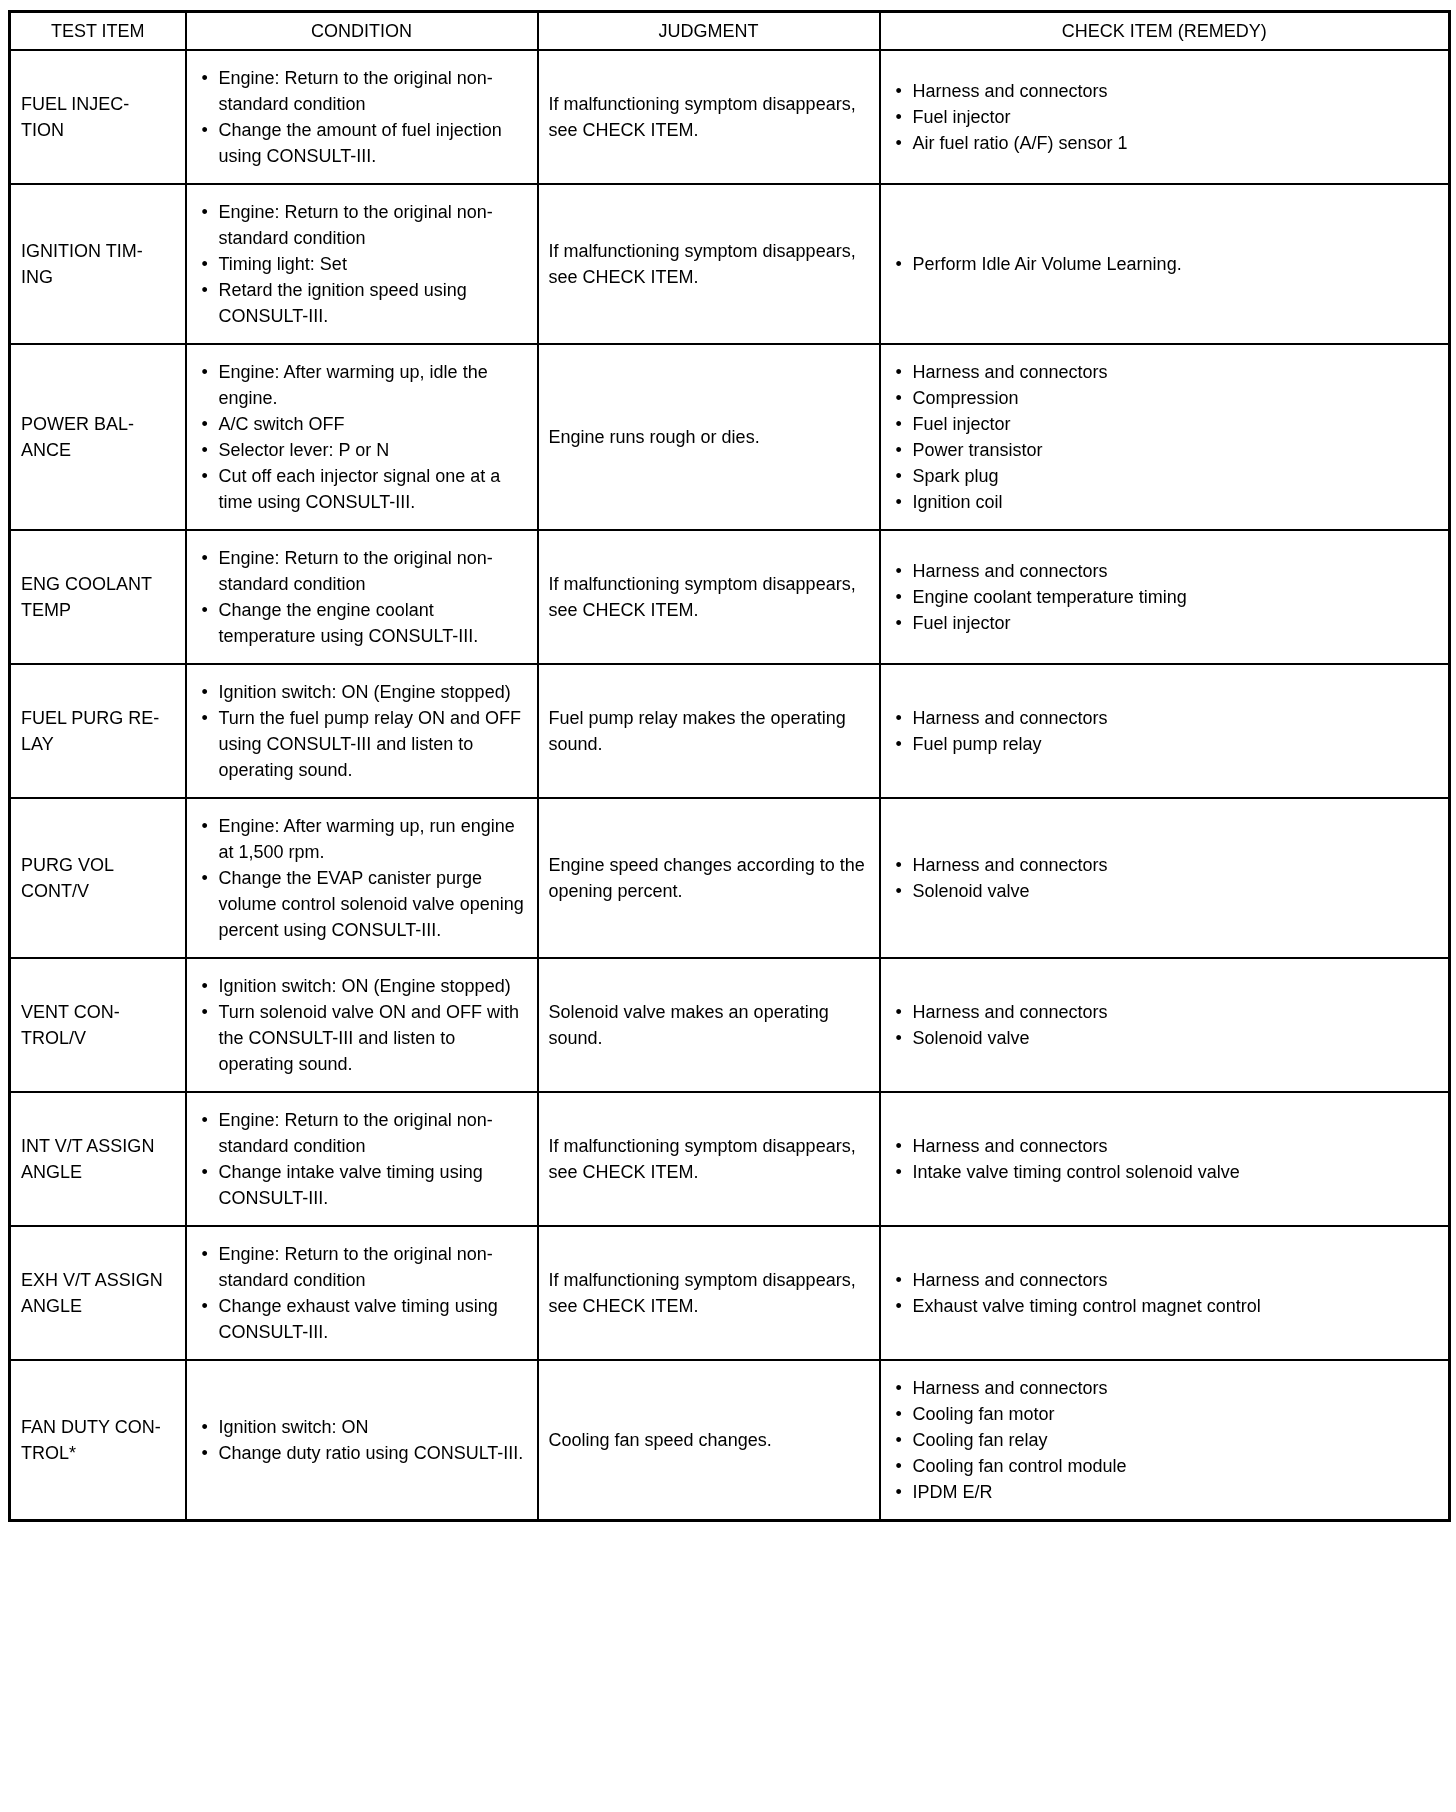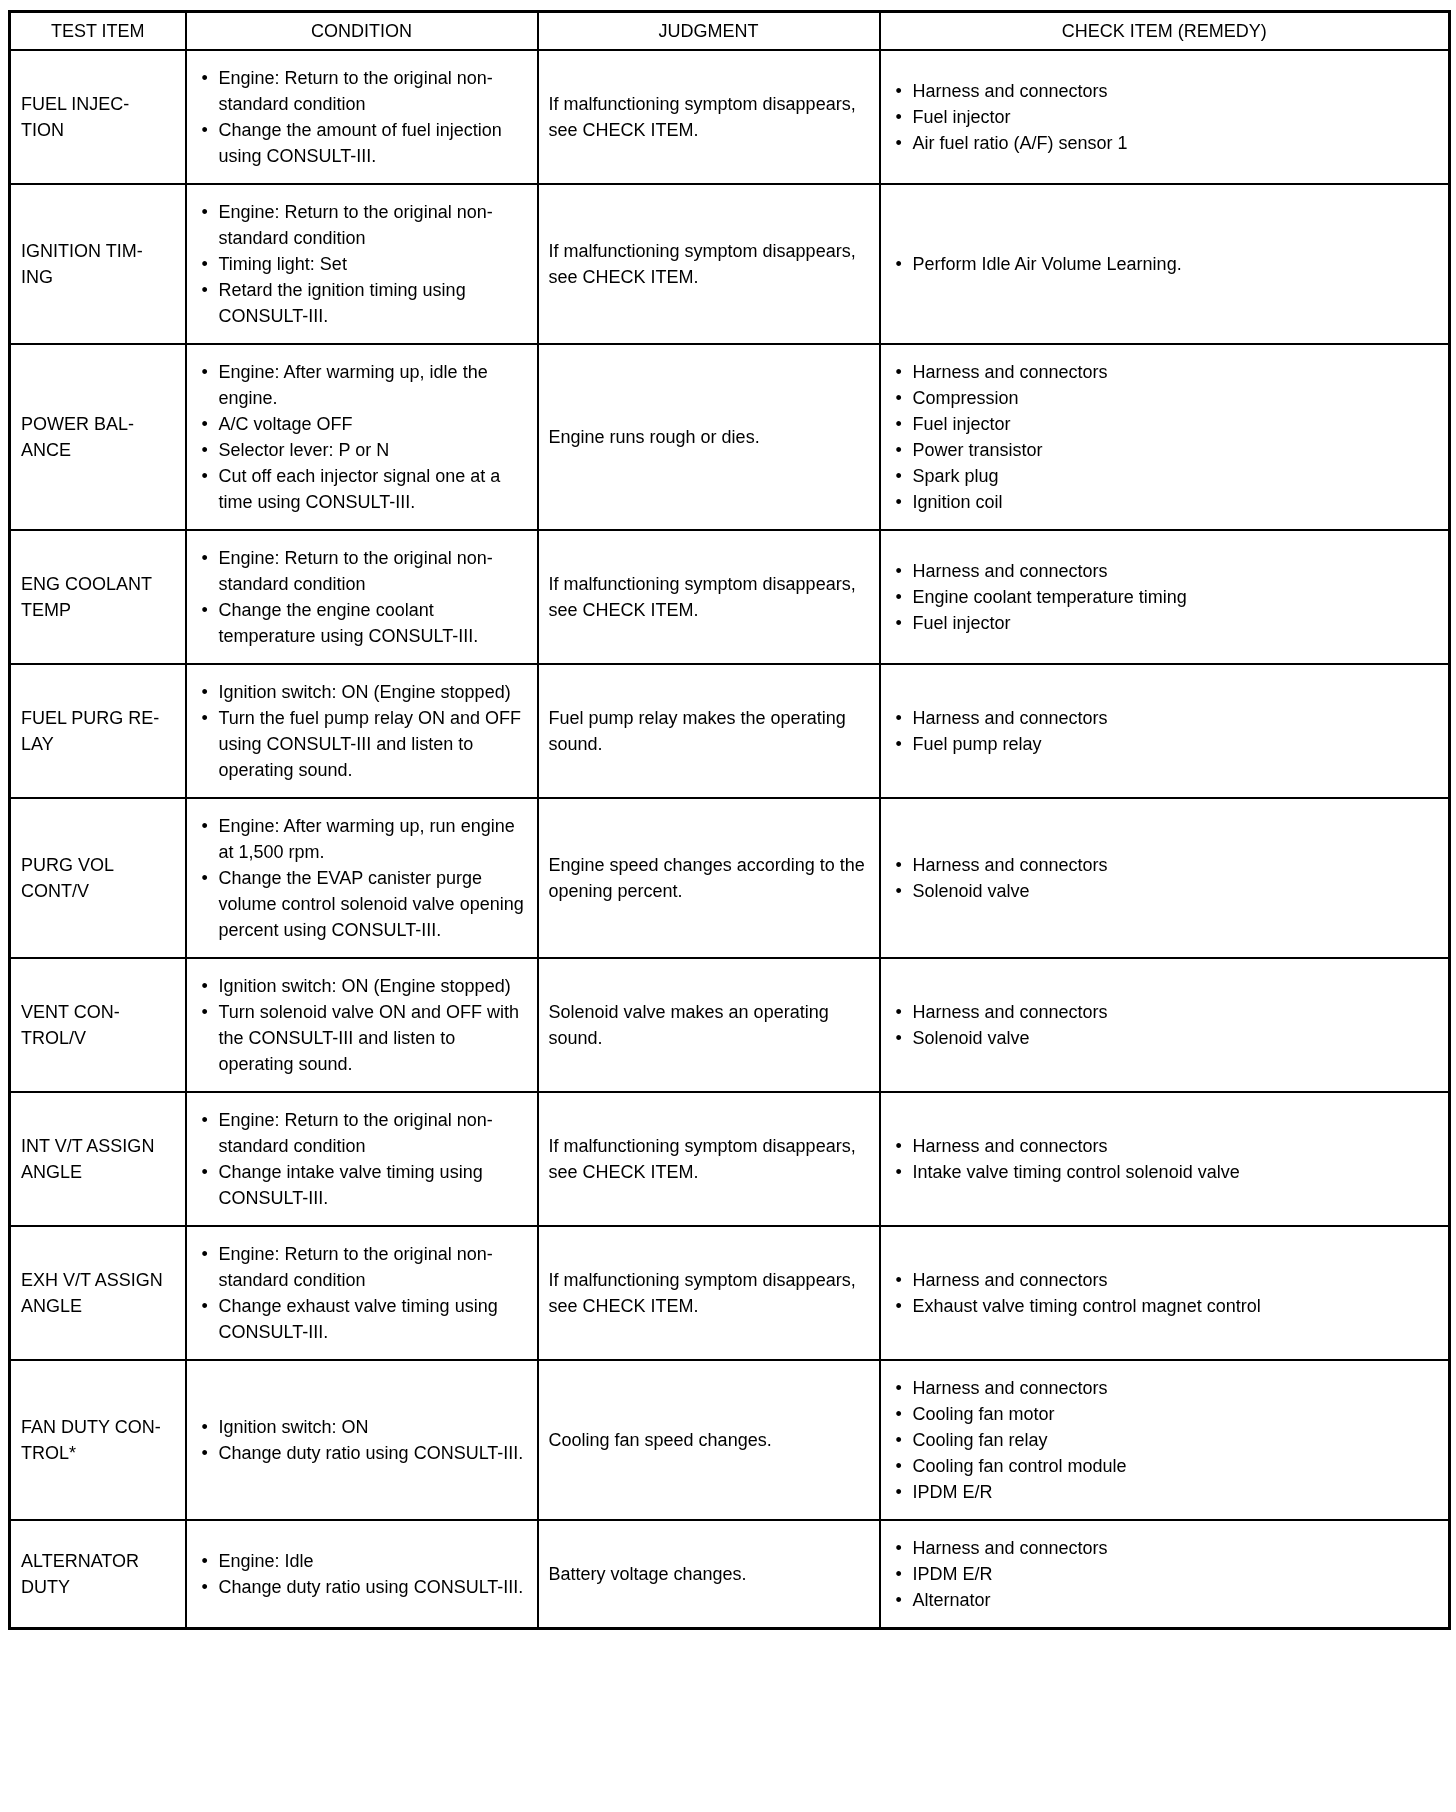--- a/index.html
+++ b/index.html
@@ -97,37 +97,37 @@
             </ul>
           </td>
         </tr>
         <tr>
           <td class="test-item">IGNITION TIM-
 ING</td>
           <td>
             <ul class="bullets">
               <li>Engine: Return to the original non-standard condition</li>
               <li>Timing light: Set</li>
-              <li>Retard the ignition timing using CONSULT-III.</li>
+              <li>Retard the ignition speed using CONSULT-III.</li>
             </ul>
           </td>
           <td>If malfunctioning symptom disappears, see CHECK ITEM.</td>
           <td>
             <ul class="bullets">
               <li>Perform Idle Air Volume Learning.</li>
             </ul>
           </td>
         </tr>
         <tr>
           <td class="test-item">POWER BAL-
 ANCE</td>
           <td>
             <ul class="bullets">
               <li>Engine: After warming up, idle the engine.</li>
-              <li>A/C voltage OFF</li>
+              <li>A/C switch OFF</li>
               <li>Selector lever: P or N</li>
               <li>Cut off each injector signal one at a time using CONSULT-III.</li>
             </ul>
           </td>
           <td>Engine runs rough or dies.</td>
           <td>
             <ul class="bullets">
               <li>Harness and connectors</li>
               <li>Compression</li>
               <li>Fuel injector</li>
@@ -253,33 +253,15 @@
           <td>
             <ul class="bullets">
               <li>Harness and connectors</li>
               <li>Cooling fan motor</li>
               <li>Cooling fan relay</li>
               <li>Cooling fan control module</li>
               <li>IPDM E/R</li>
             </ul>
           </td>
         </tr>
-        <tr>
-          <td class="test-item">ALTERNATOR
-DUTY</td>
-          <td>
-            <ul class="bullets">
-              <li>Engine: Idle</li>
-              <li>Change duty ratio using CONSULT-III.</li>
-            </ul>
-          </td>
-          <td>Battery voltage changes.</td>
-          <td>
-            <ul class="bullets">
-              <li>Harness and connectors</li>
-              <li>IPDM E/R</li>
-              <li>Alternator</li>
-            </ul>
-          </td>
-        </tr>
       </tbody>
   </table>
 </div>
 
 </body></html>

